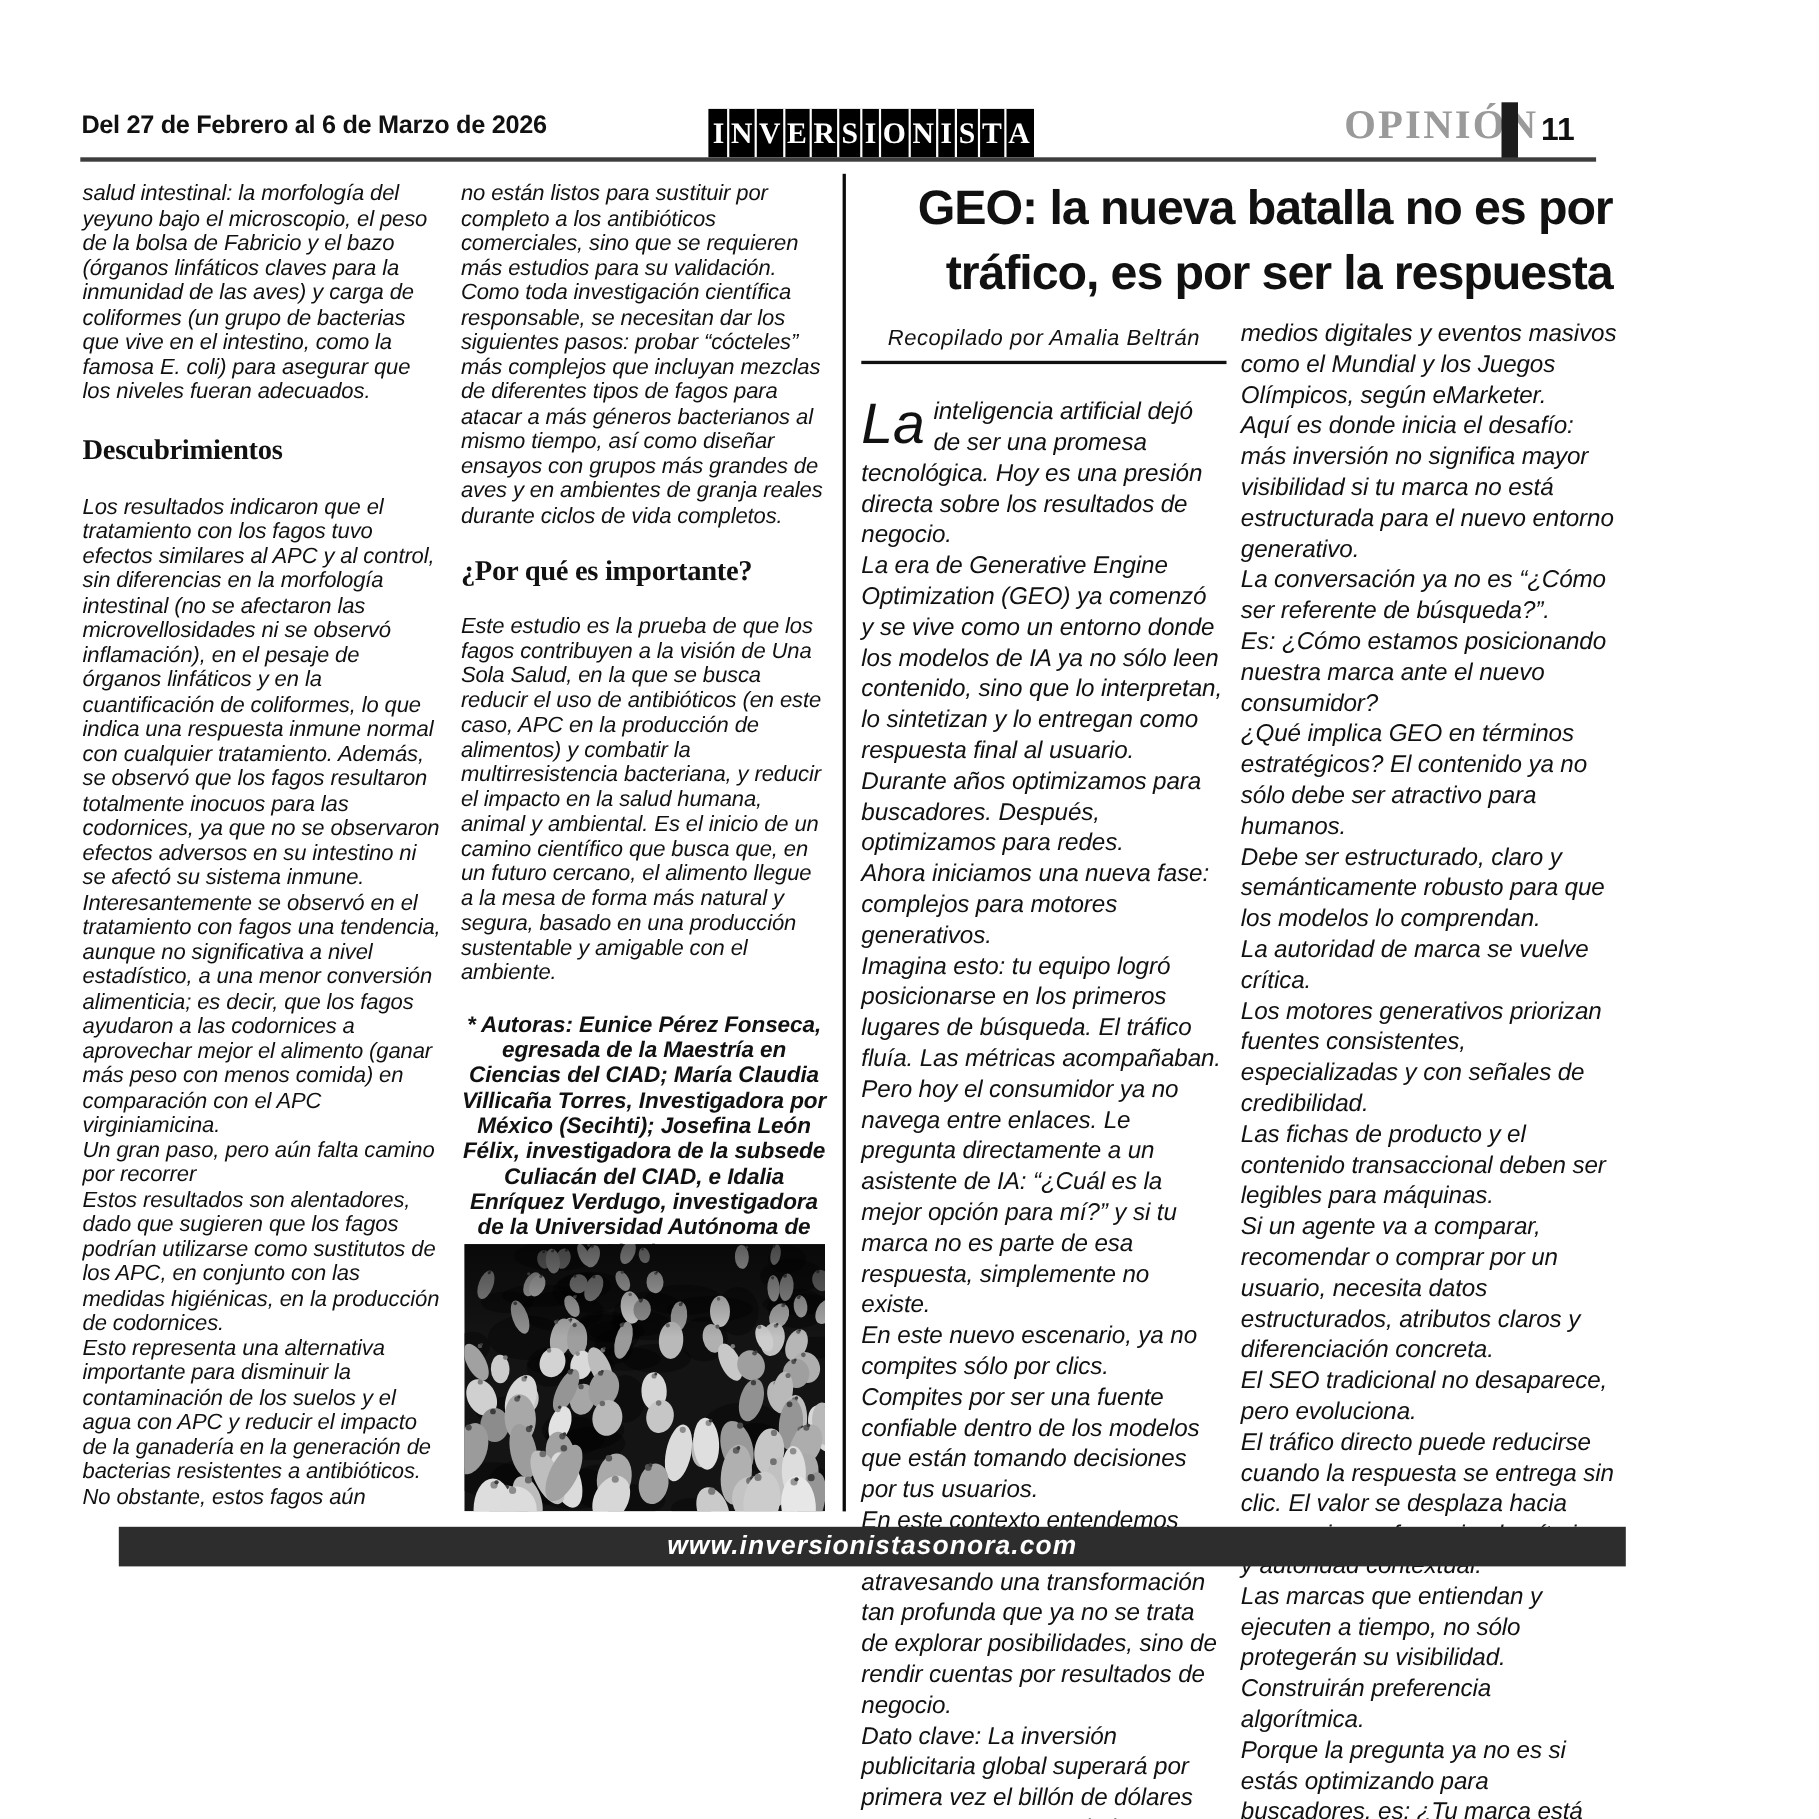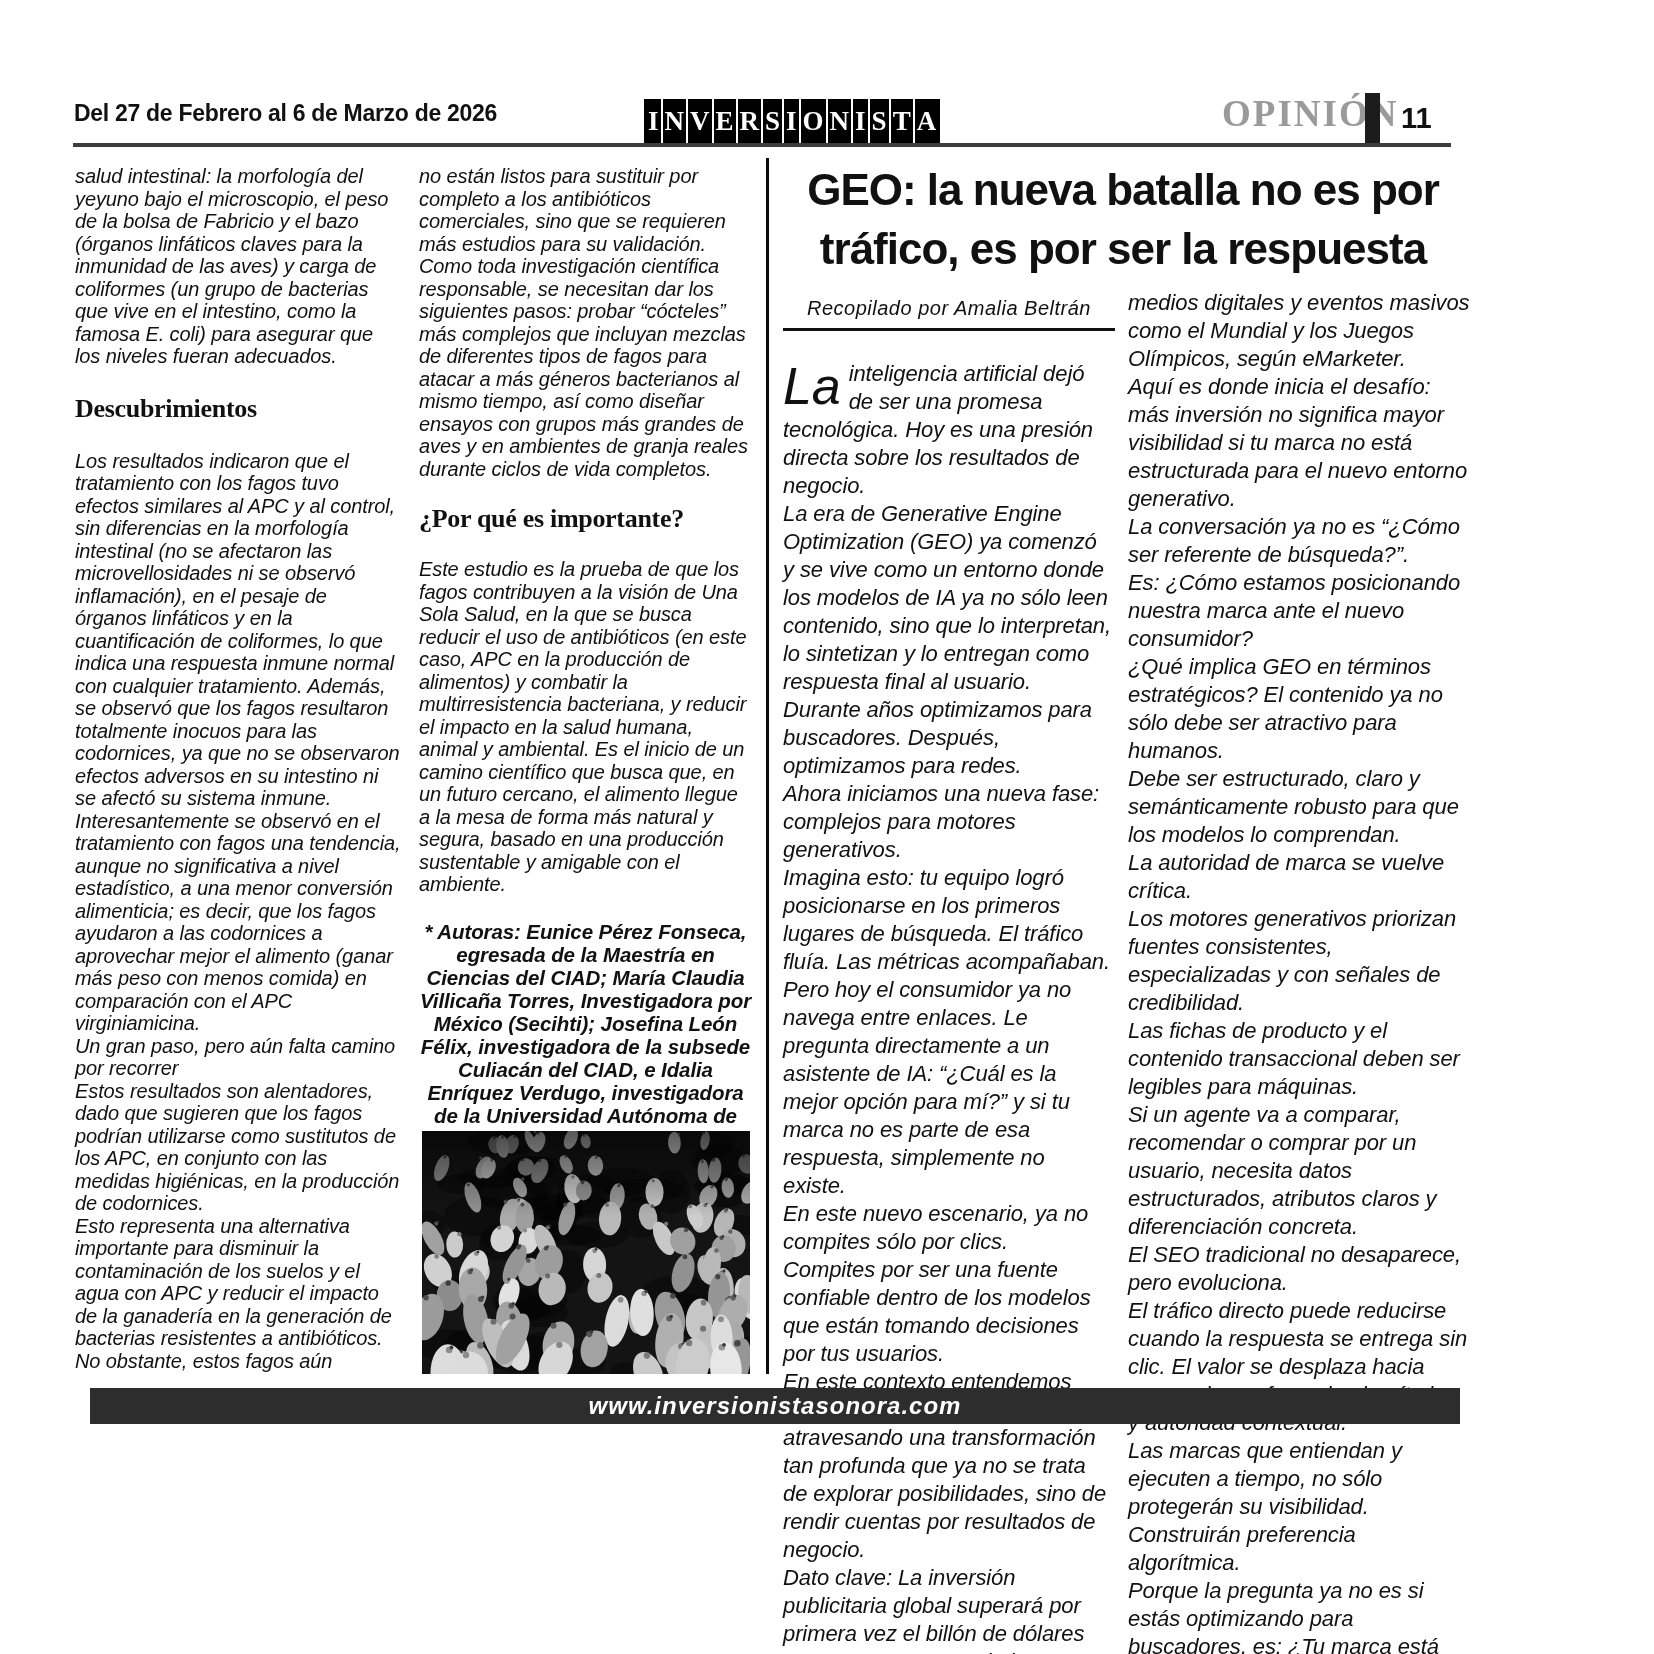--- a/index.html
+++ b/index.html
@@ -40,36 +40,36 @@
   h2.story-head{font-size:26px;line-height:30px;margin:26px 0 26px;letter-spacing:-0.3px;font-family:Liberation Serif, serif;}
   .col2 h2.story-head{margin:24px 0 24px;}
   .credit{font-weight:bold;text-align:center;margin-top:24px !important;font-size:20.5px;line-height:23px;}
 
   
   .divider-v{position:absolute;left:766px;top:158px;width:3px;height:1216px;background:#0a0a0a;}
 
   
   .headline{
     position:absolute;left:780px;top:160px;width:686px;
-    text-align:center;font-weight:bold;font-size:44px;line-height:59px;letter-spacing:-1px;
+    text-align:right;font-weight:bold;font-size:44px;line-height:59px;letter-spacing:-1px;
   }
   .byline-wrap{position:absolute;left:783px;top:297px;width:332px;}
   .byline{font-style:italic;font-size:20px;text-align:center;letter-spacing:0.5px;margin:0;}
   .byline-rule{height:3px;background:#111;margin-top:8px;}
   .col3{left:783px;top:360px;width:330px;font-size:22px;line-height:28px;}
   .col4{left:1128px;top:289px;width:344px;font-size:22px;line-height:28px;}
   .dropcap{float:left;font-size:52px;line-height:48px;padding:2px 8px 0 0;font-weight:400;}
 
   
   .photo{position:absolute;left:422px;top:1131px;width:328px;height:243px;overflow:hidden;}
   .photo svg{width:100%;height:100%;display:block;}
 
   
   .footer-bar{
-    position:absolute;left:90px;top:1388px;width:1370px;height:36px;
+    position:absolute;left:108px;top:1388px;width:1370px;height:36px;
     background:var(--footer-bg,#2d2d2d);color:#fff;text-align:center;
     font-weight:bold;font-style:italic;font-size:24px;line-height:36px;letter-spacing:1px;
   }
 </style>
 </head>
 <body>
 
 <div class="page">
 
   <div class="date">Del 27 de Febrero al 6 de Marzo de 2026</div>

